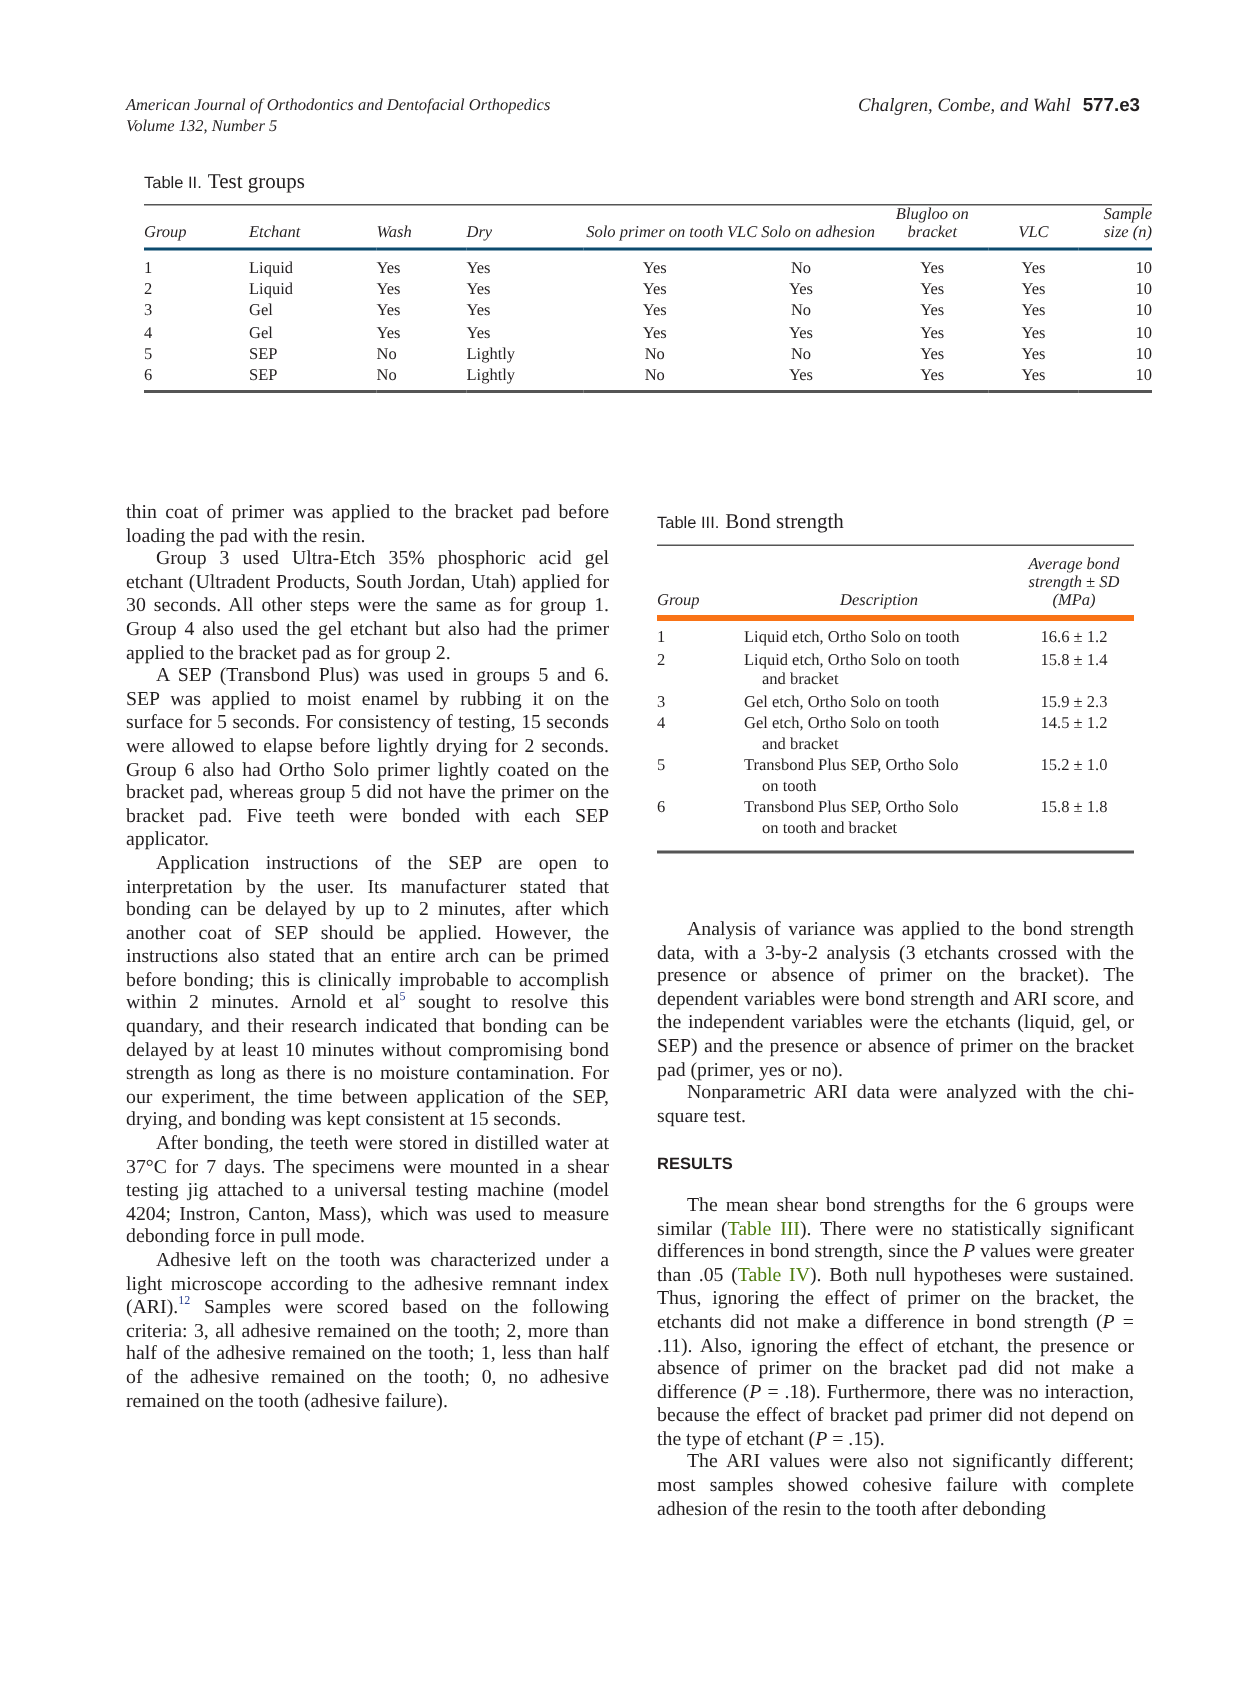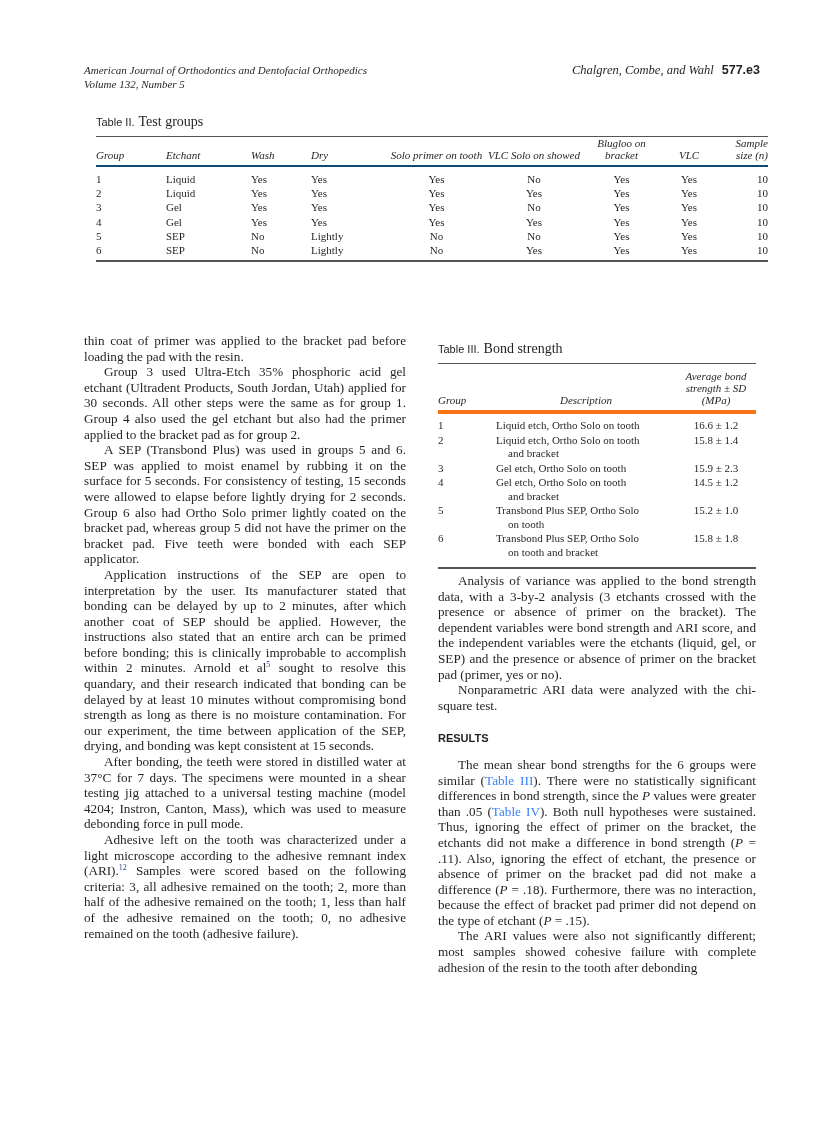--- a/index.html
+++ b/index.html
@@ -25,23 +25,23 @@
   .t2 thead tr.hd th { border-bottom: 2px solid #0c4a6e; }
   .t2 tbody tr:first-child td { padding-top: 5px; }
   .t2 tbody tr:last-child td { padding-bottom: 3px; border-bottom: 2px solid #555; }
   .foot { font-size: 10.5px; margin-top: 6px; }
   .foot i { font-style: italic; }
 
   .col { position: absolute; font-size: 13.2px; line-height: 15.6px; text-align: justify; }
   .col p { margin: 0; text-indent: 0; }
   .col p.ind { text-indent: 20px; }
   .colL { left: 84px; top: 333px; width: 322px; }
-  .colR { left: 438px; top: 573px; width: 318px; }
+  .colR { left: 438px; top: 611px; width: 318px; }
   sup { font-size: 8px; line-height: 0; color: #2a3f8f; }
-  .lnk { color: #3b82f6; }
+  .lnk { color: #4d7c0f; }
   .heading { font-family: "Liberation Sans", sans-serif; font-weight: bold; font-size: 11px; margin: 18px 0 10px 0; text-align: left; }
 
   .t3 { position: absolute; top: 341px; left: 438px; width: 318px; }
   .t3 th.g { text-align: left; width: 58px; }
   .t3 th.d { text-align: center; }
   .t3 th.v { text-align: center; width: 80px; }
   .t3 thead tr th { border-bottom: 4px solid #f97316; }
   .t3 td.v { text-align: center; }
   .t3 .desc .l2 { display: block; padding-left: 12px; }
   .t3 tbody tr:first-child td { padding-top: 5px; }
@@ -67,21 +67,21 @@
   </div>
   <div class="rule-thin"></div>
   <table>
     <thead>
       <tr class="hd">
         <th class="c0" style="padding-top:12px">Group</th>
         <th class="c1">Etchant</th>
         <th class="c2">Wash</th>
         <th class="c3">Dry</th>
         <th class="c4 ctr">Solo primer on tooth</th>
-        <th class="c5 ctr">VLC Solo on showed</th>
+        <th class="c5 ctr">VLC Solo on adhesion</th>
         <th class="c6 ctr">Blugloo on bracket</th>
         <th class="c7 ctr">VLC</th>
         <th class="rgt">Sample size (n)</th>
       </tr>
     </thead>
     <tbody>
       <tr>
         <td>1</td>
           <td>Liquid</td>
           <td>Yes</td>

